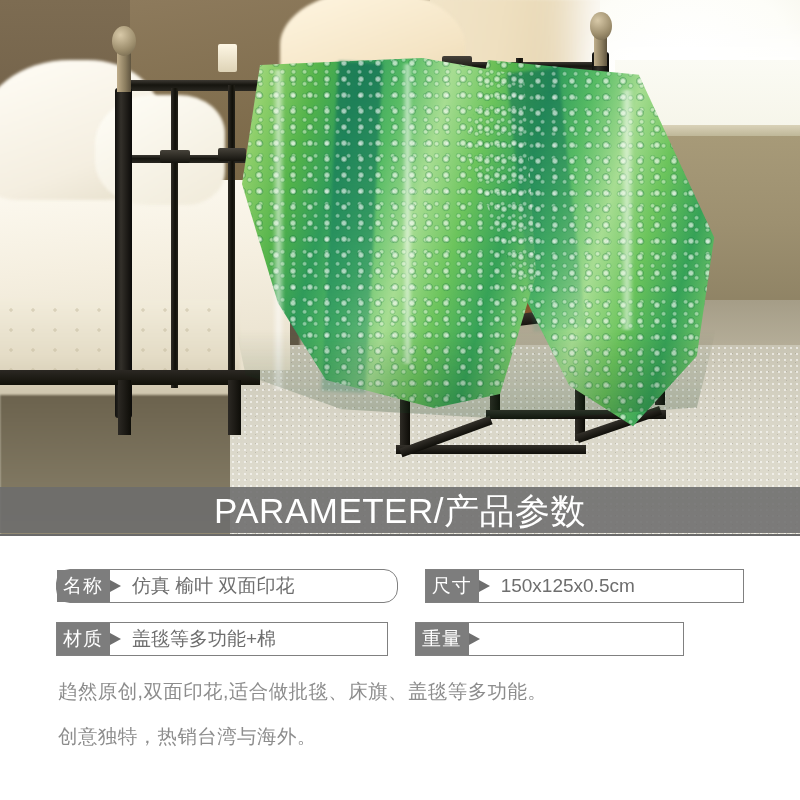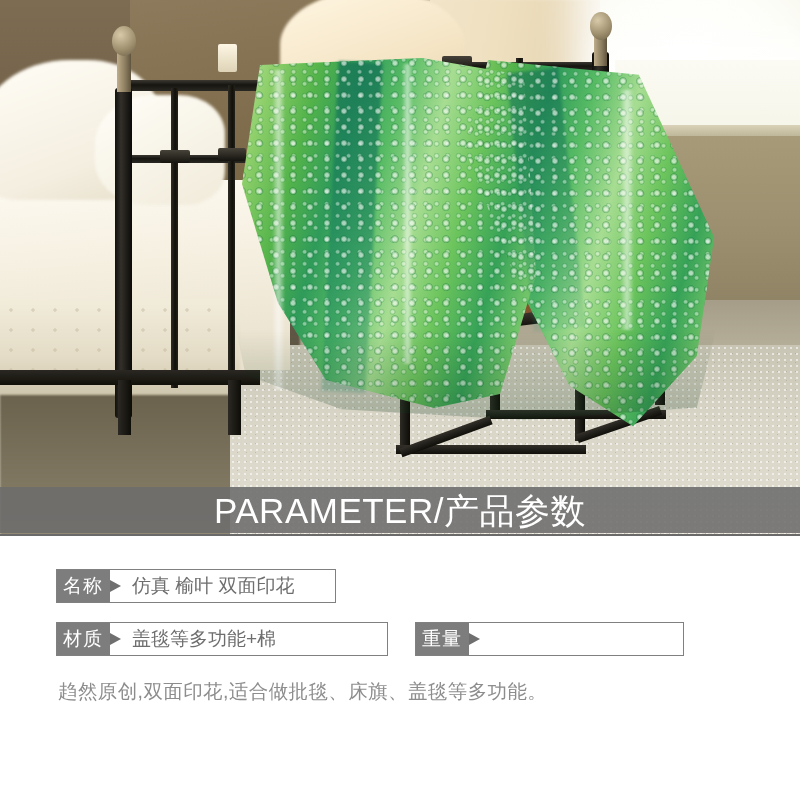--- a/index.html
+++ b/index.html
@@ -292,21 +292,21 @@
   .row-2 { top: 86px; }
   .cell {
     position: relative;
     height: 34px;
     border: 1px solid #808080;
     background: #ffffff;
     display: flex;
     align-items: stretch;
     box-sizing: border-box;
   }
-  .cell-name  { width: 280px; }
+  .cell-name  { width: 352px; border-radius: 14px; }
   .cell-size  { width: 329px; }
   .cell-mat   { width: 332px; }
   .cell-weight{ width: 269px; }
   .tag {
     background: #7d7d7d;
     color: #ffffff;
     font-size: 19px;
     line-height: 32px;
     padding: 0 7px 0 6px;
     white-space: nowrap;
@@ -419,27 +419,32 @@
   </div>
   <div class="banner-rule"></div>
 
   <div class="params">
 
     <div class="row row-1">
       <div class="cell cell-name">
         <span class="tag">名称</span>
         <span class="cell-value">仿真 榆叶 双面印花</span>
       </div>
+      <div class="cell cell-size">
+        <span class="tag">尺寸</span>
+        <span class="cell-value">150x125x0.5cm</span>
+      </div>
     </div>
 
     <div class="row row-2">
       <div class="cell cell-mat">
         <span class="tag">材质</span>
         <span class="cell-value">盖毯等多功能+棉</span>
       </div>
       <div class="cell cell-weight">
         <span class="tag">重量</span>
       </div>
     </div>
 
     <div class="desc desc-1">趋然原创,双面印花,适合做批毯、床旗、盖毯等多功能。</div>
+    <div class="desc desc-2">创意独特，热销台湾与海外。</div>
   </div>
 </div>
 
 </body></html>

